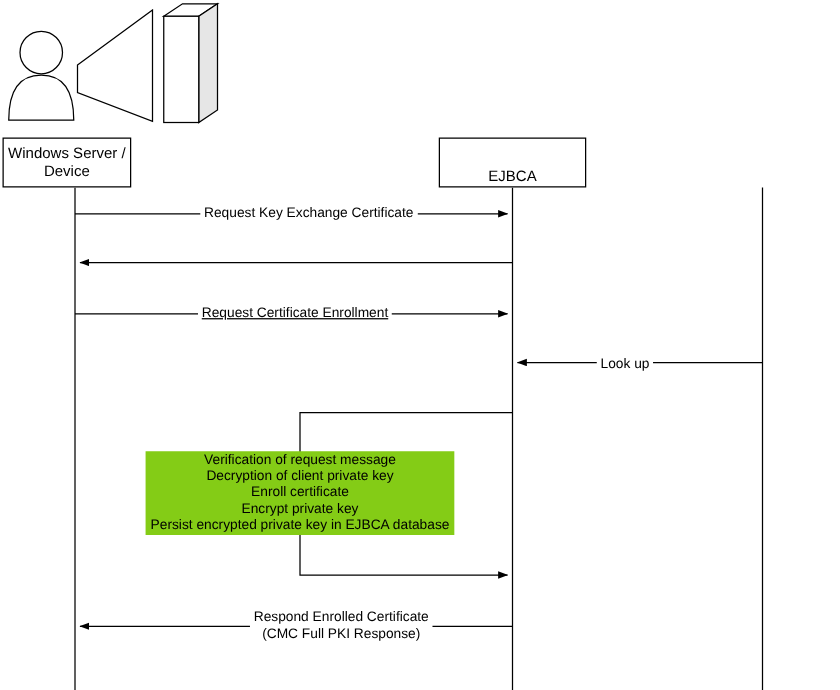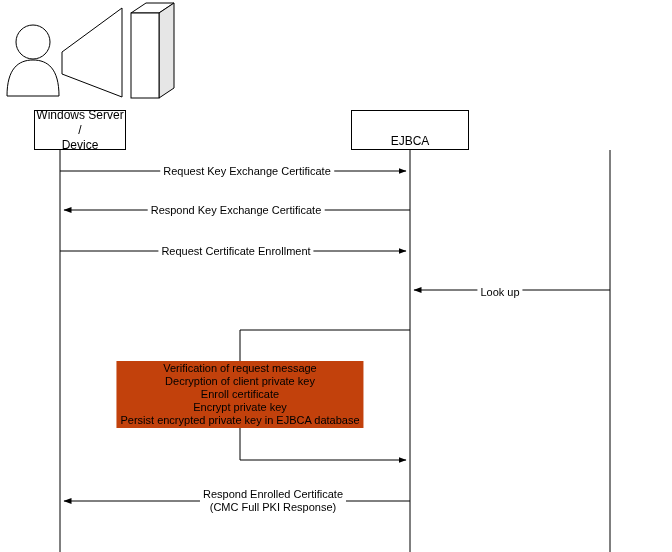--- a/index.html
+++ b/index.html
@@ -42,21 +42,21 @@
     background: #ffffff;
     font-size: 11px;
     line-height: 13px;
     padding: 0 3px;
     white-space: nowrap;
     text-align: center;
   }
   .process-text {
     position: absolute;
     transform: translateX(-50%);
-    background: #c2410c;
+    background: #84cc16;
     font-size: 11px;
     line-height: 13px;
     text-align: center;
     white-space: nowrap;
     padding: 1px 4px;
   }
 </style>
 </head>
 <body>
 
@@ -87,35 +87,34 @@
     <g stroke="#000000" stroke-width="1" fill="none">
       <line x1="60" y1="171" x2="406" y2="171" marker-end="url(#arrowhead)"></line>
       <line x1="410" y1="210" x2="64" y2="210" marker-end="url(#arrowhead)"></line>
       <line x1="60" y1="251" x2="406" y2="251" marker-end="url(#arrowhead)"></line>
       <line x1="610" y1="290" x2="414" y2="290" marker-end="url(#arrowhead)"></line>
       <path d="M410,330 L240,330 L240,460 L406,460" marker-end="url(#arrowhead)"></path>
       <line x1="410" y1="501" x2="64" y2="501" marker-end="url(#arrowhead)"></line>
     </g>
   </svg>
 
-  <div class="actor-box" style="left:2px; top:110px; width:92px; height:40px;margin-left:32px;">
+  <div class="actor-box" style="left:2px; top:110px; width:103px; height:40px;">
     <span>Windows Server /</span>
     <span>Device</span>
   </div>
 
   <div class="actor-box" style="left:351px; top:110px; width:118px; height:40px;justify-content:flex-end;">
     <span>EJBCA</span>
   </div>
 
 
   <div class="msg-label" style="left:247px; top:171px;text-align:right;">Request Key Exchange Certificate</div>
 
-  <div class="msg-label" style="left:236px; top:210px;">Respond Key Exchange Certificate</div>
 
-  <div class="msg-label" style="left:236px; top:251px;">Request Certificate Enrollment</div>
+  <div class="msg-label" style="left:236px; top:251px;text-decoration:underline;">Request Certificate Enrollment</div>
 
   <div class="msg-label" style="left:500px; top:292px;">Look up</div>
 
   <div class="msg-label" style="left:273px; top:501px;">
     <div>Respond Enrolled Certificate</div>
     <div>(CMC Full PKI Response)</div>
   </div>
 
   <div class="process-text" style="left:240px; top:361px;">
     <div>Verification of request message</div>

